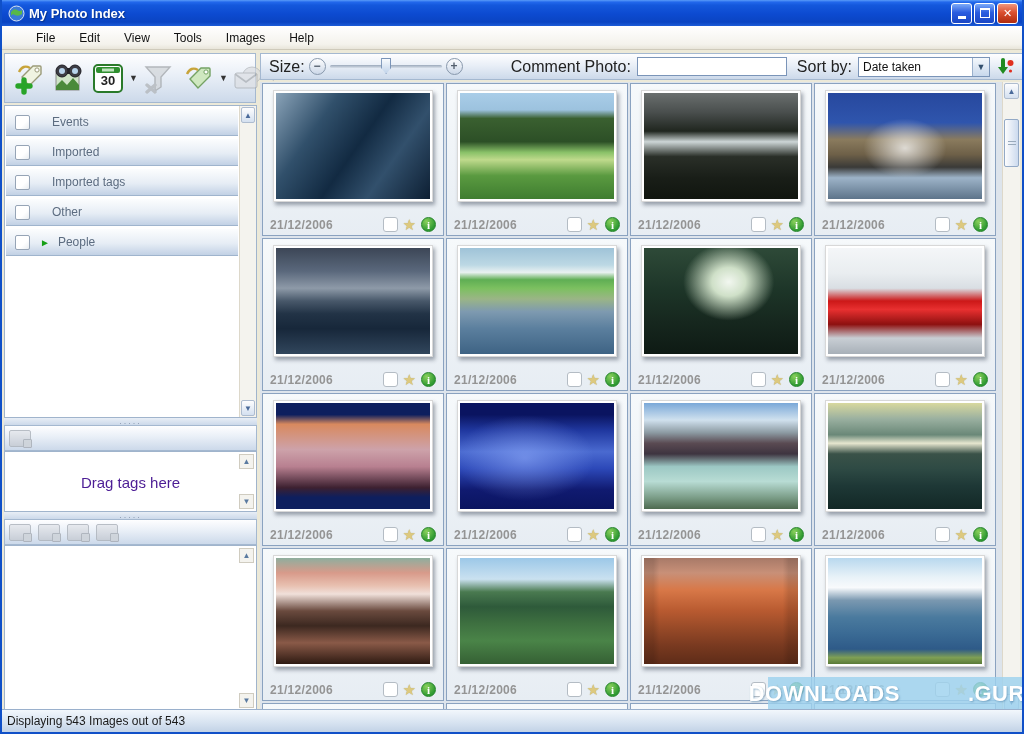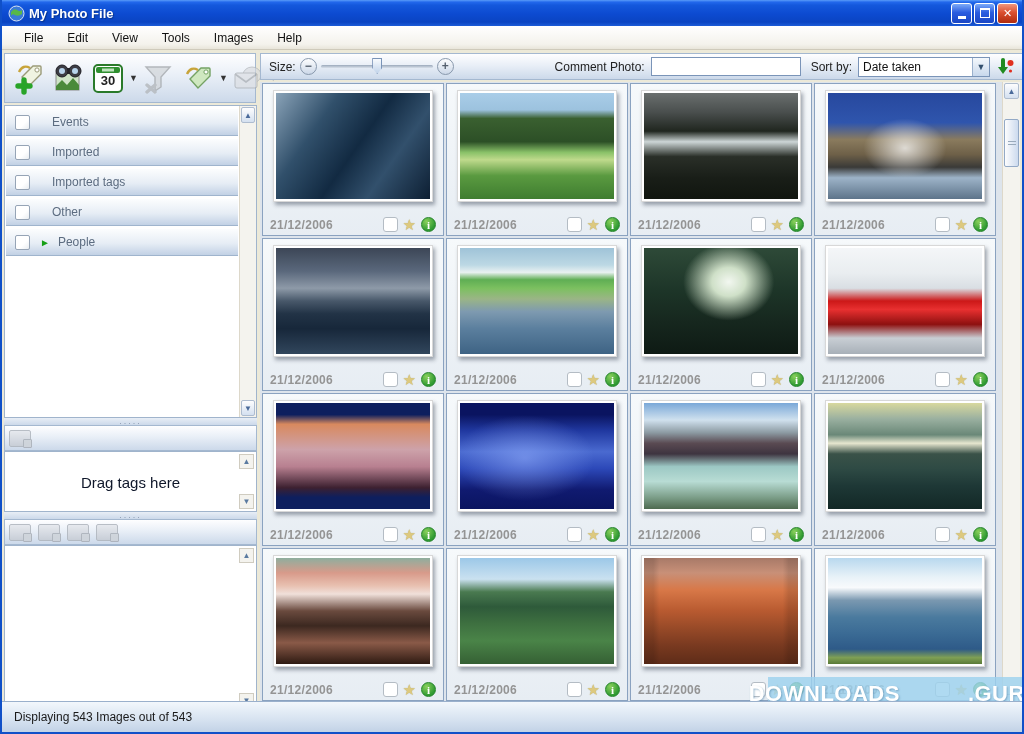--- a/index.html
+++ b/index.html
@@ -12,39 +12,39 @@
   .title-icon{width:17px;height:17px;margin:0 4px 0 2px;flex:none;}
   .title-text{flex:1;color:#fff;font-size:13px;font-weight:bold;text-shadow:1px 1px 1px #08348e;}
   .winbtn{width:21px;height:21px;margin-left:2px;border:1px solid #fff;border-radius:3px;box-sizing:border-box;
     display:flex;align-items:center;justify-content:center;color:#fff;font-size:11px;font-weight:bold;cursor:default;}
   .btn-blue{background:linear-gradient(180deg,#7caaf8 0%,#2a5ce0 45%,#1a46c4 100%);}
   .btn-close{background:linear-gradient(180deg,#f0967c 0%,#da5030 45%,#b02c0e 100%);}
   .min-glyph{display:block;width:8px;height:3px;background:#fff;margin-top:8px;}
   .restore-glyph{display:block;width:8px;height:7px;border:1px solid #fff;border-top-width:2px;background:transparent;}
 
   
-  .menubar{position:absolute;left:0;top:26px;right:0;height:24px;display:flex;align-items:center;padding-left:10px;
+  .menubar{position:absolute;left:0;top:26px;right:0;height:24px;display:flex;align-items:center;padding-left:22px;
     background:linear-gradient(180deg,#ffffff 0%,#f4f2ec 80%,#e8e5da 100%);border-bottom:1px solid #cfcabb;box-sizing:border-box;}
   .menu-item{font-size:12px;color:#111;padding:3px 12px;}
 
   
   .tb{background:linear-gradient(180deg,#fefeff 0%,#e9eff7 45%,#ccd9ea 100%);border:1px solid #a4b8d0;box-sizing:border-box;}
 
   
   .main-toolbar{position:absolute;left:2px;top:53px;width:252px;height:50px;display:flex;align-items:center;padding:0 3px;}
   .tbi{display:flex;align-items:flex-end;margin:0 2px;}
   .tbi svg{width:36px;height:36px;display:block;}
   .dd{font-size:9px;color:#333;margin-left:1px;}
   .dd.dim{color:#b0b4ba;}
   .cal-wrap{position:relative;}
   .cal-num{position:absolute;left:0;top:13px;width:36px;text-align:center;font-size:13px;font-weight:bold;color:#222;}
 
   
   .filter-bar{position:absolute;left:258px;top:53px;width:764px;height:27px;display:flex;align-items:center;padding:0 8px;}
-  .fb-label{font-size:12px;color:#222;}
+  .fb-label{font-size:16px;color:#222;}
   .round-btn{width:17px;height:17px;border-radius:50%;border:1px solid #8898ac;box-sizing:border-box;margin:0 4px;
     background:linear-gradient(180deg,#fdfdfe,#ccd8e8);color:#55606e;font-size:12px;line-height:14px;text-align:center;font-weight:bold;}
   .slider-track{position:relative;width:112px;height:3px;background:linear-gradient(180deg,#9aa8ba,#d8e0ea);border-radius:2px;}
   .slider-thumb{position:absolute;left:46%;top:-7px;width:10px;height:16px;
     background:linear-gradient(180deg,#f8fbfe,#c2d4ea);border:1px solid #7a94b8;box-sizing:border-box;
     clip-path:polygon(0 0,100% 0,100% 62%,50% 100%,0 62%);}
   .search-input{width:150px;height:19px;border:1px solid #7a94b8;background:#fff;font-size:12px;margin:0 10px 0 6px;padding:0 3px;box-sizing:border-box;}
   .combo{display:flex;align-items:center;width:132px;height:20px;border:1px solid #7a94b8;background:#fff;box-sizing:border-box;margin-left:6px;}
   .combo-text{flex:1;font-size:12px;color:#111;padding-left:4px;}
   .combo-btn{width:16px;height:18px;background:linear-gradient(180deg,#f4f8fc,#c8d8ec);border-left:1px solid #9ab0cc;
@@ -74,21 +74,21 @@
   .splitter{position:absolute;left:2px;width:253px;height:7px;background:linear-gradient(180deg,#e8eef6,#ccd9ea);
     display:flex;align-items:center;justify-content:center;}
   .splitter b{color:#8a9ab0;font-size:9px;line-height:3px;letter-spacing:2px;font-weight:normal;}
 
   .panel-toolbar{position:absolute;left:2px;width:253px;height:26px;display:flex;align-items:center;padding-left:4px;}
   .gicon{position:relative;width:22px;height:17px;margin-right:7px;border-radius:2px;opacity:.85;
     background:linear-gradient(180deg,#e4e7ec,#c6ccd4);border:1px solid #aeb4bc;box-sizing:border-box;}
   .gicon::after{content:"";position:absolute;right:-2px;bottom:-2px;width:7px;height:7px;background:#cdd2d8;border:1px solid #a8aeb6;border-radius:1px;}
 
   .drop-panel{position:absolute;left:2px;width:253px;background:#fff;border:1px solid #a0b4cc;box-sizing:border-box;}
-  .drop-text{position:absolute;left:0;right:0;top:50%;transform:translateY(-50%);text-align:center;color:#0f172a;font-size:15px;}
+  .drop-text{position:absolute;left:0;right:0;top:50%;transform:translateY(-50%);text-align:center;color:#4c1d95;font-size:15px;}
   .mini-arrow{position:absolute;right:2px;width:15px;height:15px;background:#f4f3ee;color:#5a7aa0;font-size:8px;
     display:flex;align-items:center;justify-content:center;border:1px solid #d0ccc0;box-sizing:border-box;}
   .mini-arrow.top{top:2px;} .mini-arrow.bot{bottom:2px;}
 
   
   .grid-wrap{position:absolute;left:258px;top:82px;width:745px;height:631px;overflow:hidden;background:#dde4ec;
     display:flex;flex-wrap:wrap;align-content:flex-start;padding-left:1px;box-sizing:border-box;}
   .cell{width:182px;height:153px;margin:1px;border:1px solid #8aa2c0;box-sizing:border-box;
     background:linear-gradient(180deg,#f6f9fb,#e7edf3);display:flex;flex-direction:column;padding:6px 7px 3px;}
   .frame{align-self:center;background:#fff;padding:2px;border:1px solid #d8d8d8;box-shadow:2px 3px 4px rgba(50,62,80,.45);}
@@ -118,40 +118,40 @@
   .scene-mirror-lake{background:linear-gradient(180deg,#d8d89e 0%,#9ab0a0 15%,#6a8878 30%,#e6e6cf 38%,#3a5248 48%,#2e4a44 62%,#1e3836 78%,#122826 100%);}
   .scene-sunset-peaks{background:linear-gradient(180deg,#8fae9e 0%,#d89a8a 14%,#e8c0b0 26%,#f0e0da 34%,#6a4a3e 50%,#3c2820 64%,#8a5a48 80%,#2e1a12 100%);}
   .scene-green-forest-mountain{background:linear-gradient(180deg,#9cc8e8 0%,#cae1f0 20%,#4a7a50 32%,#2e5a3a 46%,#3e7040 62%,#4a8448 78%,#356034 100%);}
   .scene-red-rock-canyon{background:linear-gradient(90deg,rgba(0,0,0,.12) 0 6%,rgba(0,0,0,0) 10% 90%,rgba(0,0,0,.12) 94%),
     linear-gradient(180deg,#a87a68 0%,#c89078 14%,#d87848 30%,#b85a30 50%,#984a28 66%,#7a3a20 82%,#5e2c18 100%);}
   .scene-white-peak-lake{background:linear-gradient(180deg,#b8d8ee 0%,#e8f2f8 18%,#f8fafc 28%,#7a98b0 40%,#4a7a9e 56%,#3a6a94 72%,#2e5a88 86%,#7fa054 94%,#5a7a38 100%);}
 
   .grid-vsb{position:absolute;right:2px;top:82px;bottom:21px;width:18px;}
 
   
-  .statusbar{position:absolute;left:0;right:0;bottom:0;height:31px;display:flex;align-items:center;padding-left:12px;box-sizing:border-box;
+  .statusbar{position:absolute;left:0;right:0;bottom:0;height:23px;display:flex;align-items:center;padding-left:5px;box-sizing:border-box;
     background:linear-gradient(180deg,#f2f7fc 0%,#d6e2f0 60%,#c2d2e6 100%);border-top:1px solid #9ab0cc;font-size:12px;color:#1a1a1a;margin-top:40px;}
 
   
   .watermark{position:absolute;right:0;bottom:21px;width:254px;height:34px;background:rgba(158,210,238,.82);
     display:flex;align-items:center;justify-content:center;color:#fff;font-weight:bold;font-size:22px;letter-spacing:.5px;
     text-shadow:1px 1px 2px rgba(80,130,165,.55);gap:32px;}
   .wm-logo{width:24px;height:24px;margin:0 2px;}
 </style>
 </head>
 <body>
 
 <div id="win">
 
   <div class="titlebar">
     <svg class="title-icon" viewBox="0 0 17 17">
       <circle cx="8.5" cy="8.5" r="7.5" fill="#3a7ad8" stroke="#d8e4f4" stroke-width="1"></circle>
       <path d="M3 7 q3-4 6-2 q3 2 5 0 l0 4 q-4 3-7 1 q-3-2-4 1 z" fill="#58b848"></path>
     </svg>
-    <span class="title-text">My Photo File</span>
+    <span class="title-text">My Photo Index</span>
     <span class="winbtn btn-blue">
         <i class="min-glyph"></i>
       </span>
     <span class="winbtn btn-blue">
         <i class="restore-glyph"></i>
       </span>
     <span class="winbtn btn-close">✕</span>
   </div>
 
   <div class="menubar">

